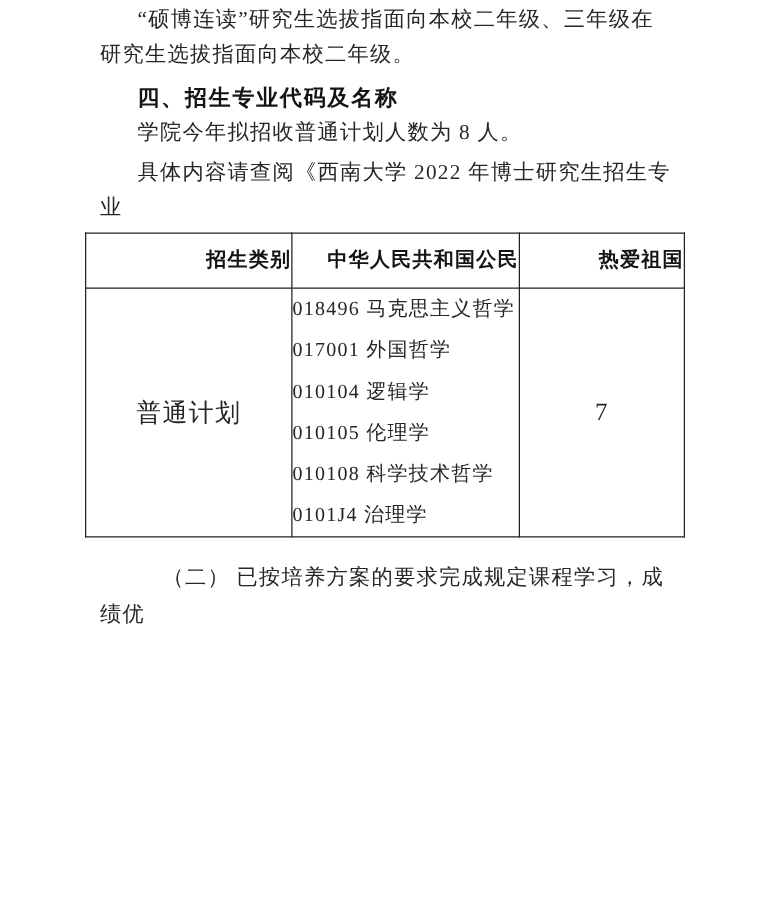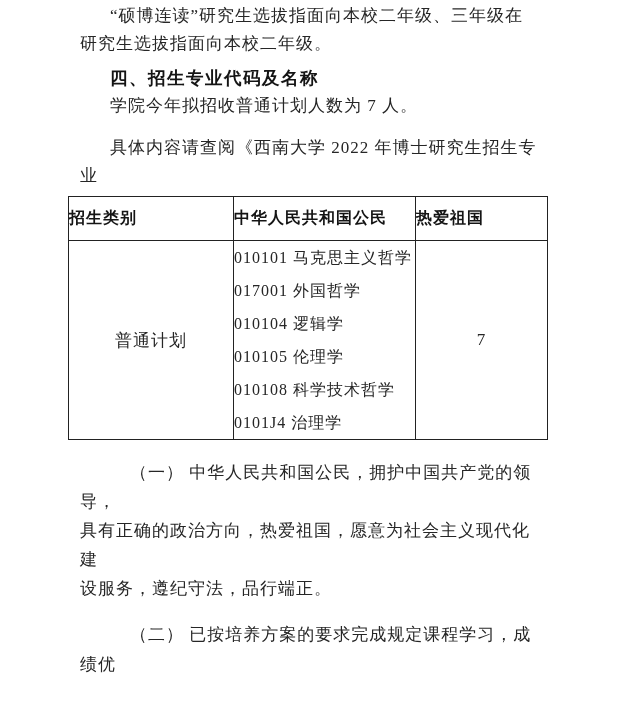--- a/index.html
+++ b/index.html
@@ -28,21 +28,21 @@
   .ind-lg { text-indent: 50px; }
   .heading {
     font-size: 17.5px;
     font-weight: bold;
     color: #141414;
     letter-spacing: 1.5px;
     line-height: 28px;
   }
   .h4 { margin-top: 6px; padding-left: 30px; }
   .h5 { margin-top: 36px; padding-left: 46px; }
-  .mt6 { margin-top: 14px; }
+  .mt6 { margin-top: 4px; }
   .cond-para1 { margin-top: 18px; line-height: 29px; }
   .cond-para2 { margin-top: 17px; line-height: 30px; }
 
   table.adm-table {
     border-collapse: collapse;
     table-layout: fixed;
     width: 479px;
     margin-left: -12px;
     margin-top: 6px;
     font-size: 16px;
@@ -51,27 +51,27 @@
   }
   .adm-table th, .adm-table td {
     border: 1.5px solid #222222;
     padding: 0;
   }
   .adm-table th {
     height: 43px;
     font-size: 16px;
     font-weight: bold;
     color: #141414;
-    text-align: left;
+    text-align: right;
     vertical-align: middle;
   }
   .cat-cell, .count-cell {
     text-align: center;
     vertical-align: middle;
-    font-size: 17px;
+    font-size: 20px;
   }
   .majors-cell {
     vertical-align: top;
     padding-left: 10px;
   }
   .major-line {
     line-height: 33px;
     white-space: nowrap;
   }
 </style>
@@ -80,58 +80,53 @@
 
 <div class="page">
 
   <div class="para">
     <span class="line ind-sm">“硕博连读”研究生选拔指面向本校二年级、三年级在</span>
     <span class="line">研究生选拔指面向本校二年级。</span>
   </div>
 
   <div class="heading h4">四、招生专业代码及名称</div>
 
-  <div class="para ind-sm">学院今年拟招收普通计划人数为 7 人。</div>
+  <div class="para ind-sm">学院今年拟招收普通计划人数为 8 人。</div>
 
   <div class="para mt6">
     <span class="line ind-sm">具体内容请查阅《西南大学 2022 年博士研究生招生专业</span>
   </div>
 
   <table class="adm-table">
     <colgroup>
       <col style="width:165px">
       <col style="width:182px">
       <col style="width:132px">
     </colgroup>
     <tbody>
         <tr>
       <th>招生类别</th>
       <th>中华人民共和国公民</th>
       <th>热爱祖国</th>
     </tr>
     <tr>
       <td class="cat-cell">普通计划</td>
       <td class="majors-cell">
-        <div class="major-line">010101 马克思主义哲学</div>
+        <div class="major-line">018496 马克思主义哲学</div>
         <div class="major-line">017001 外国哲学</div>
         <div class="major-line">010104 逻辑学</div>
         <div class="major-line">010105 伦理学</div>
         <div class="major-line">010108 科学技术哲学</div>
         <div class="major-line">0101J4 治理学</div>
       </td>
       <td class="count-cell">7</td>
     </tr>
   </tbody>
     </table>
 
 
-  <div class="para cond-para1">
-    <span class="line ind-lg">（一） 中华人民共和国公民，拥护中国共产党的领导，</span>
-    <span class="line">具有正确的政治方向，热爱祖国，愿意为社会主义现代化建</span>
-    <span class="line">设服务，遵纪守法，品行端正。</span>
-  </div>
 
   <div class="para cond-para2">
     <span class="line ind-lg">（二） 已按培养方案的要求完成规定课程学习，成绩优</span>
 
   </div>
 
 </div>
 
 </body></html>

